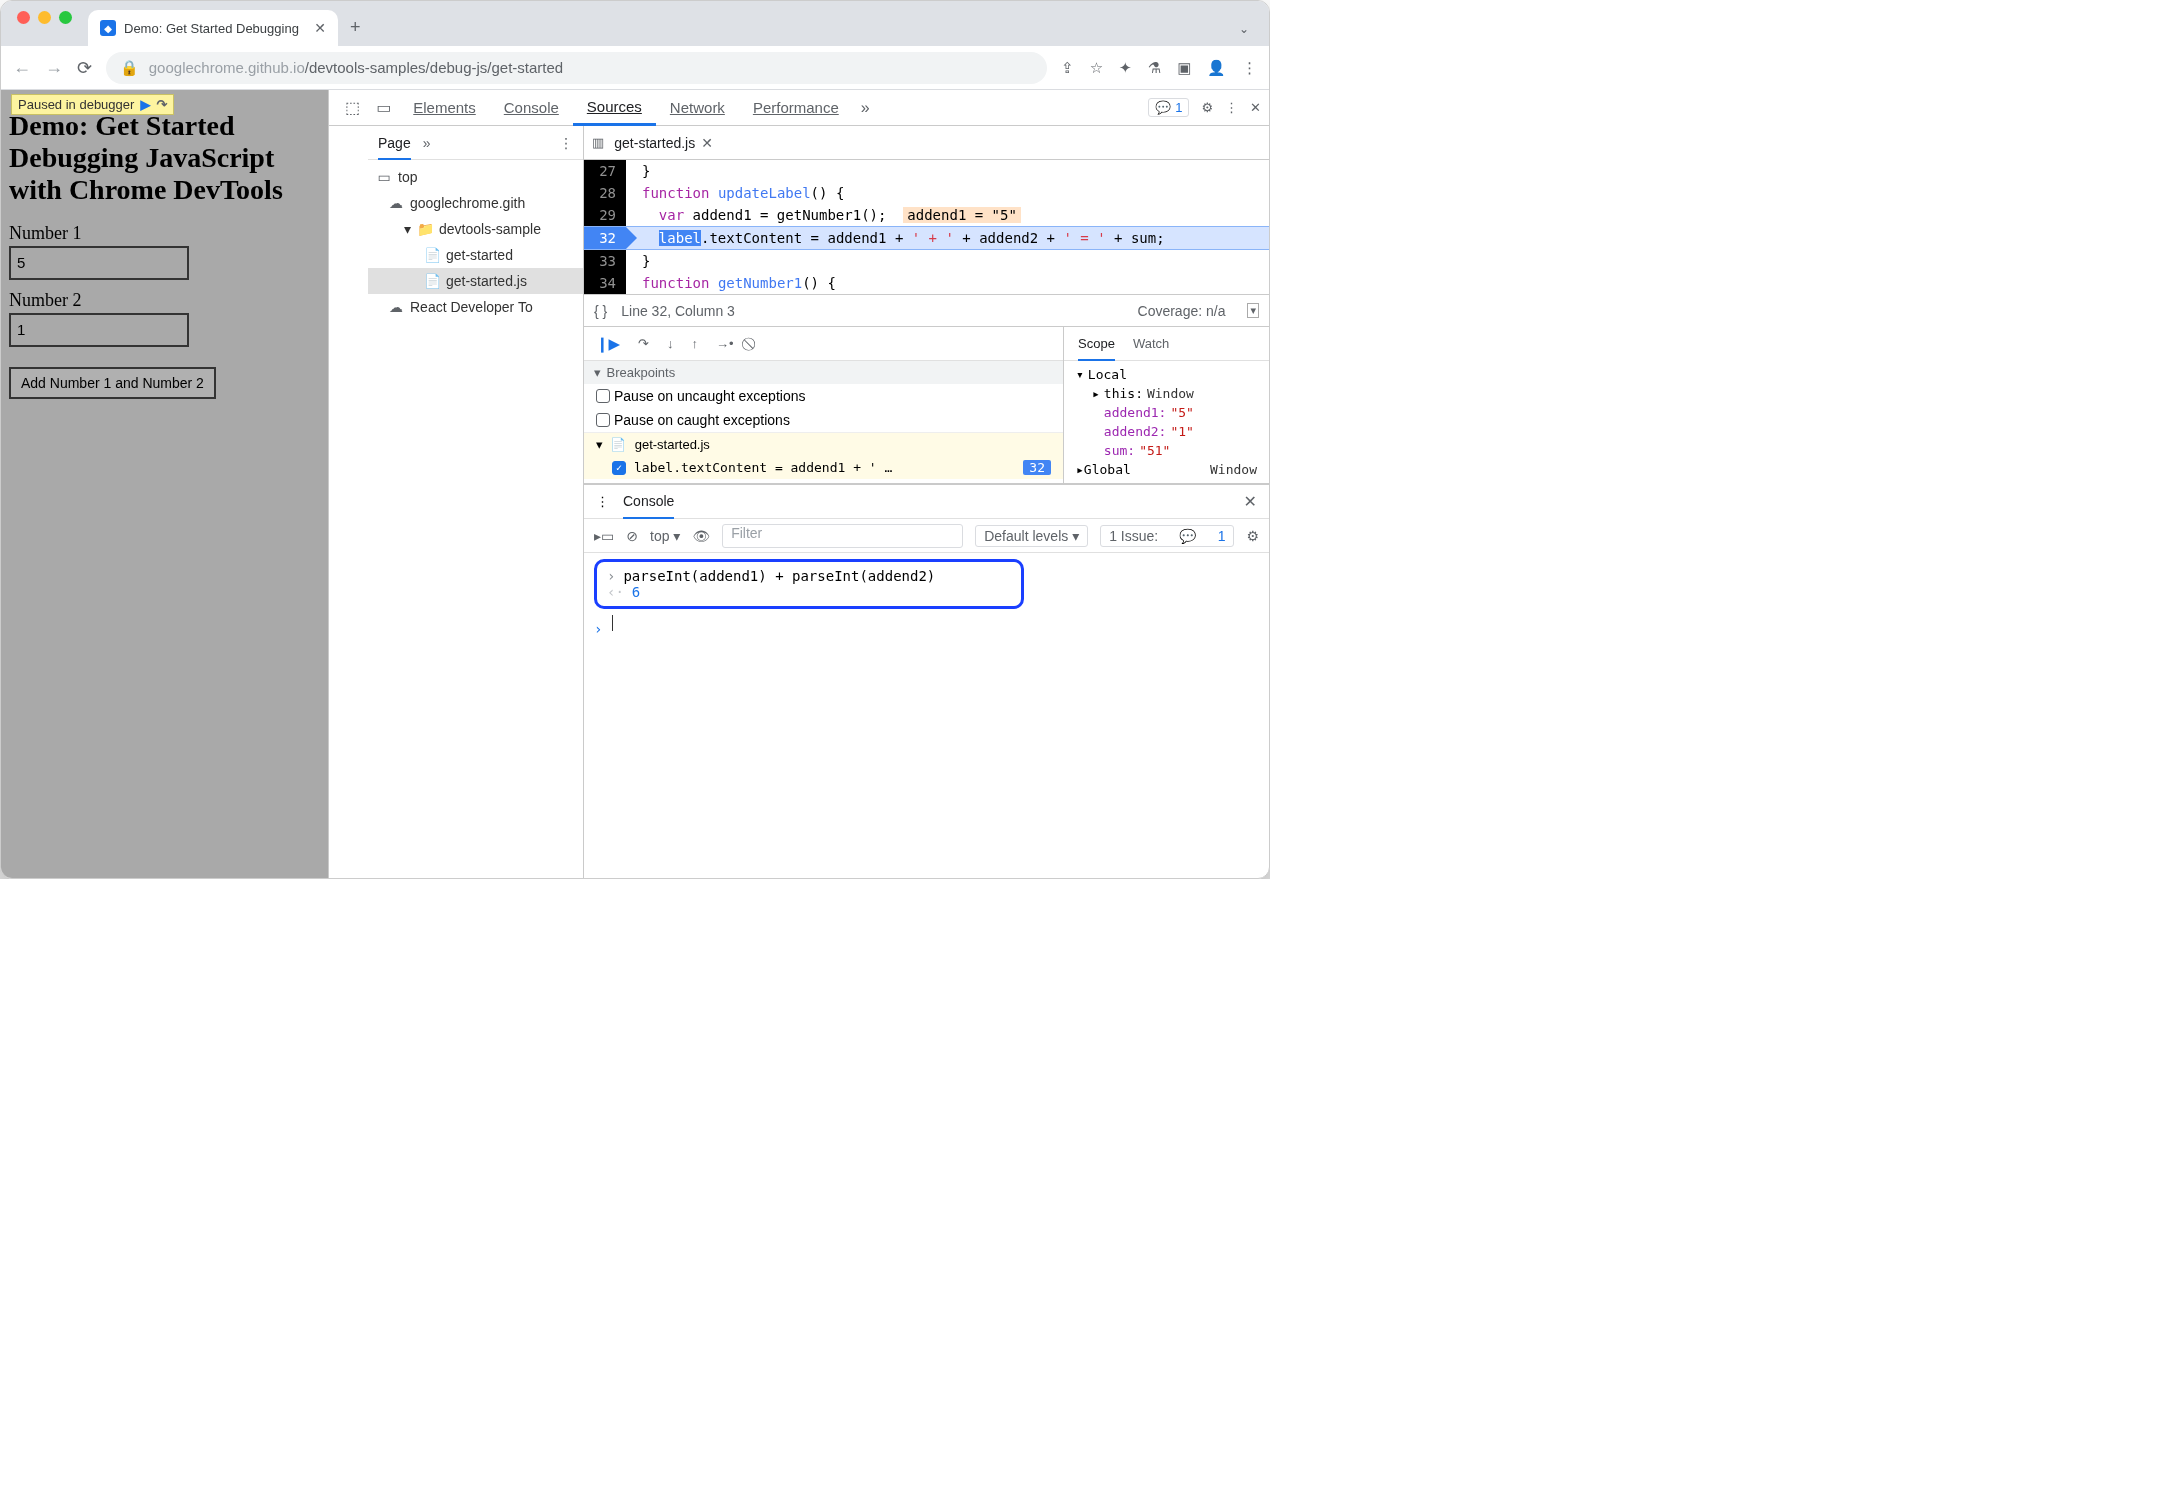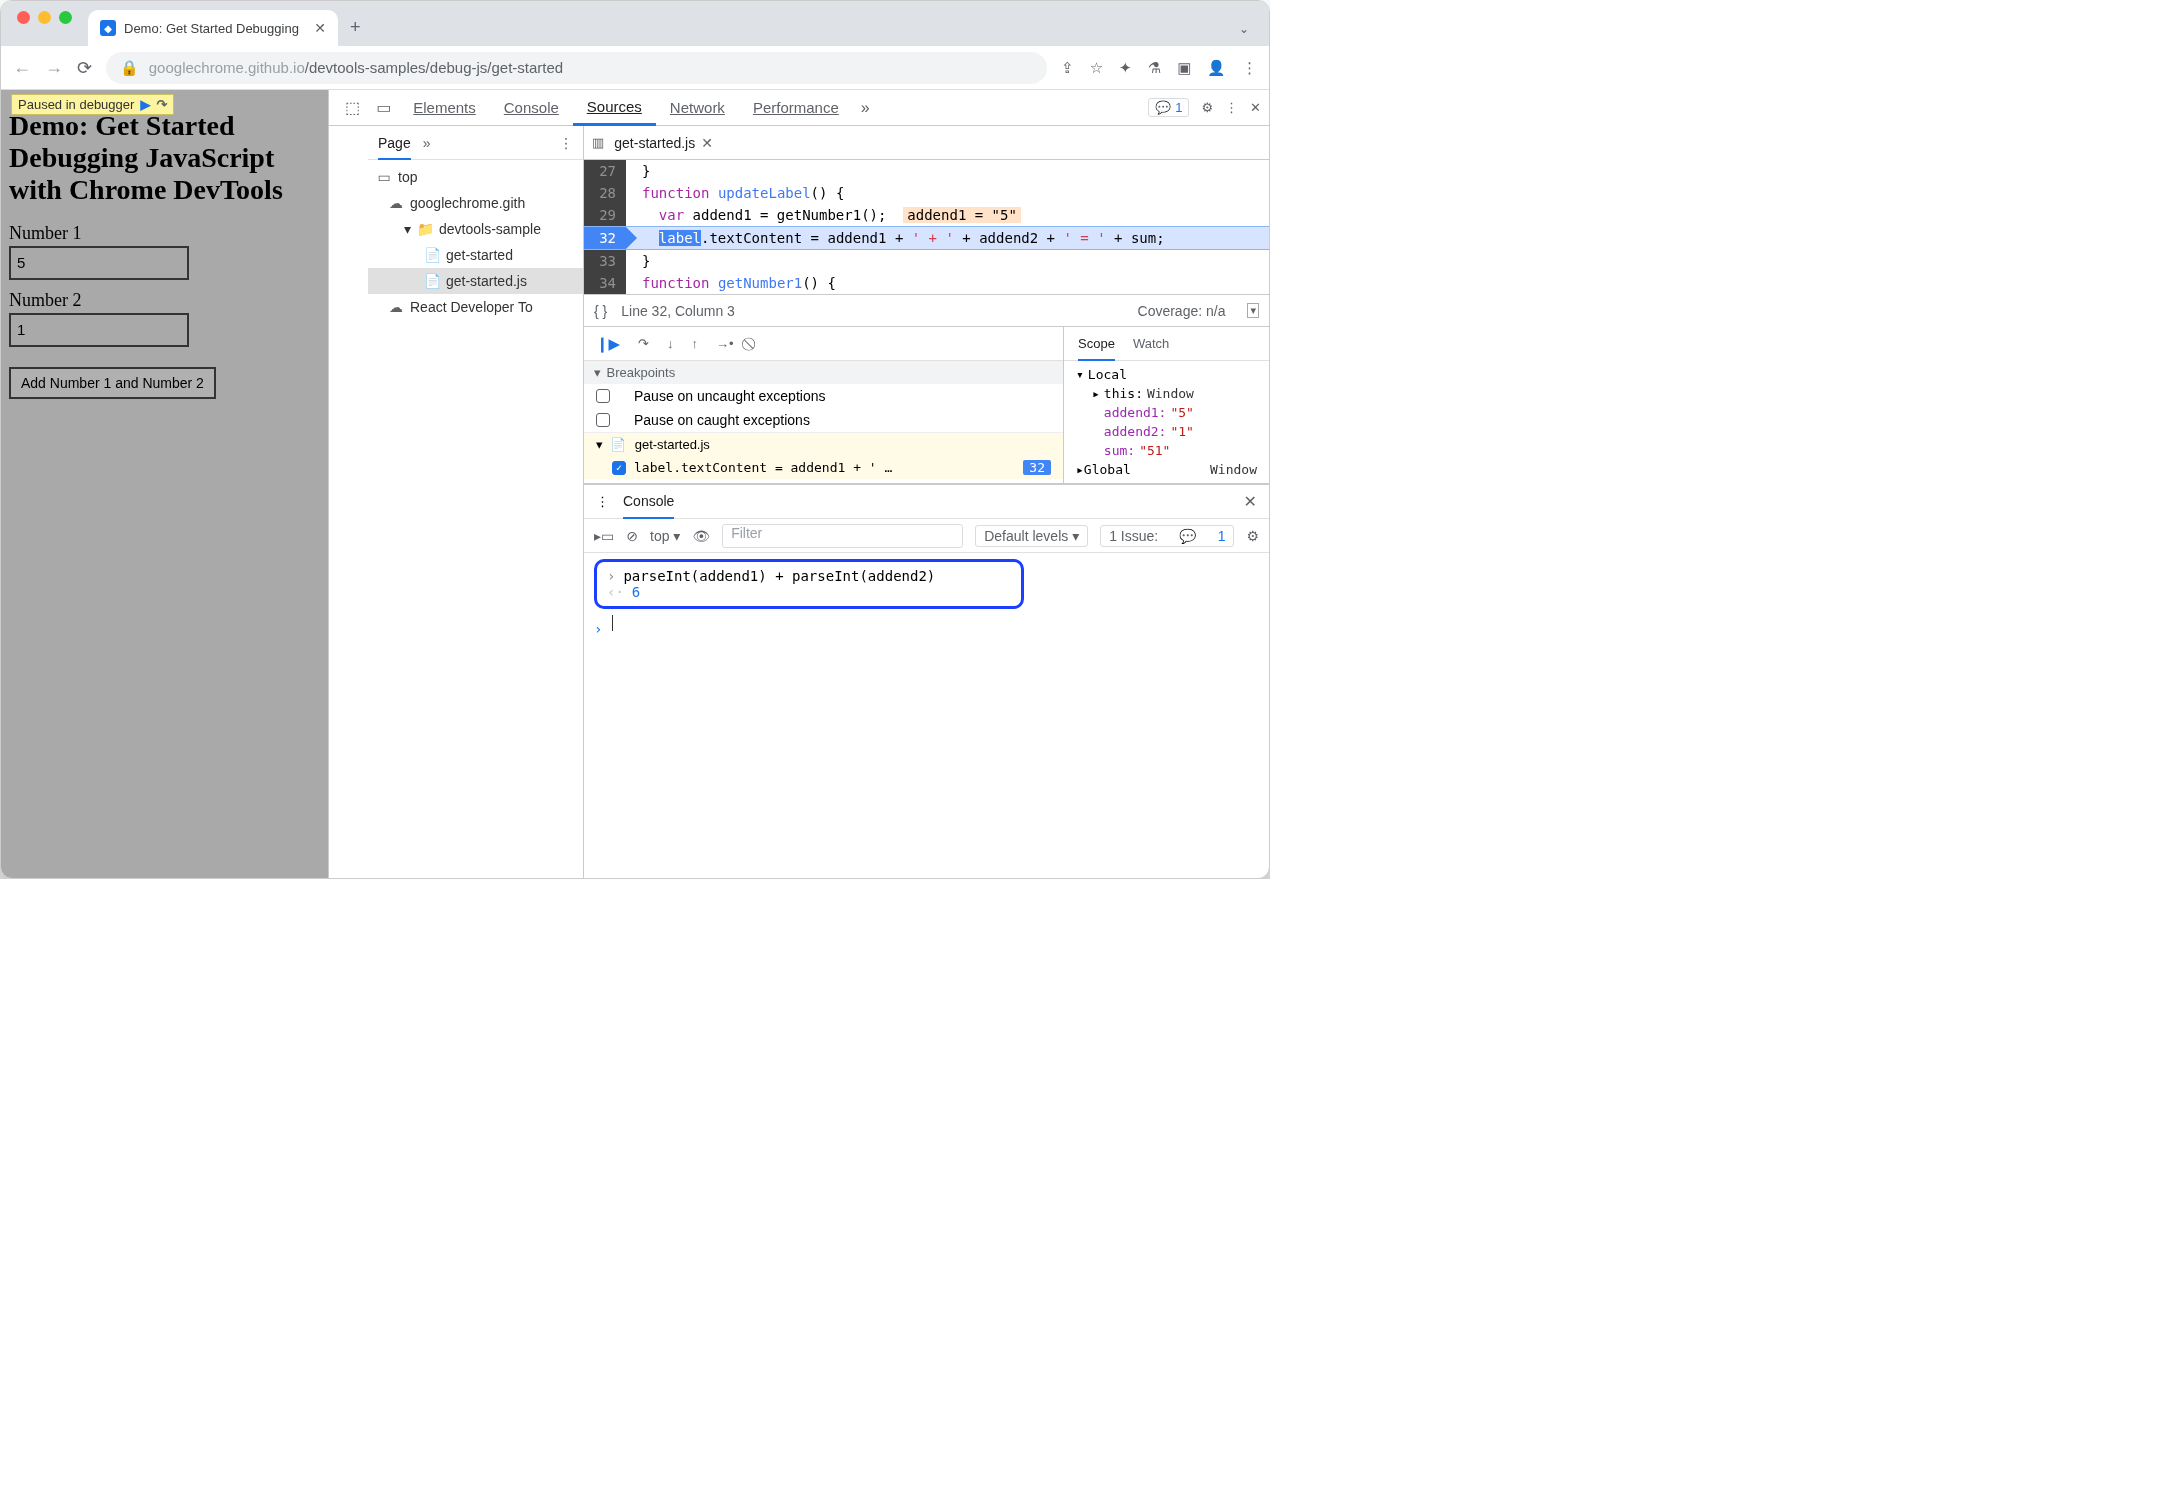--- a/index.html
+++ b/index.html
@@ -54,37 +54,37 @@
 .ficon.folder { color: #4285f4; }
 .ficon.js { color: #f29900; }
 .ficon.cloud { color: #5f6368; }
 
 .editor-col { flex: 1; display: flex; flex-direction: column; min-width: 0; }
 .file-tabs { height: 34px; display: flex; align-items: center; border-bottom: 1px solid #cacaca; padding: 0 8px; gap: 10px; color: #5f6368; }
 .file-tab { display: flex; align-items: center; gap: 6px; font-size: 14px; color: #202124; }
 .file-tab .x { color: #5f6368; }
 .code { font-family: Menlo, Consolas, monospace; font-size: 14px; line-height: 22px; overflow: hidden; }
 .code-line { display: flex; }
-.ln { width: 42px; text-align: right; padding-right: 10px; color: #919191; user-select: none; background: #404040; }
+.ln { width: 42px; text-align: right; padding-right: 10px; color: #919191; user-select: none; background: #000000; }
 .ln.bp { background: #4285f4; color: #fff; position: relative; }
 .ln.bp::after { content: ''; position: absolute; right: -11px; top: 0; width: 0; height: 0; border-top: 11px solid transparent; border-bottom: 11px solid transparent; border-left: 11px solid #4285f4; }
 .src { padding-left: 16px; white-space: pre; }
 .code-line.current { background: #d6e4ff; border-top: 1px solid #8ab4f8; border-bottom: 1px solid #8ab4f8; }
 .code-line.current .src .hl { background: #4285f4; color: #fff; }
 .hint { background: #ffe2c7; padding: 0 4px; }
 .kw { color: #a626a4; } .fn { color: #4078f2; } .str { color: #d73a49; }
 .status-line { height: 32px; border-top: 1px solid #cacaca; display: flex; align-items: center; padding: 0 10px; font-size: 14px; color: #5f6368; gap: 14px; }
 .status-line .cov { margin-left: auto; }
 
 .debug-row { display: flex; border-top: 1px solid #cacaca; }
 .debug-left { width: 480px; border-right: 1px solid #cacaca; }
 .debug-toolbar { height: 34px; display: flex; align-items: center; gap: 18px; padding: 0 12px; border-bottom: 1px solid #e0e0e0; color: #5f6368; }
 .debug-toolbar .resume { color: #1a73e8; font-size: 15px; }
 .section-header { background: #f1f3f4; padding: 4px 10px; font-size: 13px; color: #5f6368; display: flex; align-items: center; gap: 6px; }
-.bp-item { display: flex; align-items: center; gap: 24px; padding: 4px 12px; font-size: 14px; }
+.bp-item { display: flex; align-items: center; gap: 4px; padding: 4px 12px; font-size: 14px; }
 .chk { width: 14px; height: 14px; border: 1.5px solid #5f6368; border-radius: 3px; display: inline-flex; align-items: center; justify-content: center; }
 .chk.on { background: #1a73e8; border-color: #1a73e8; color: #fff; font-size: 10px; }
 .bp-file { background: #fffbe6; padding: 4px 12px; display: flex; align-items: center; gap: 8px; border-top: 1px solid #eee; }
 .bp-file .ic { color: #f29900; }
 .bp-code { background: #fffbe6; padding: 4px 12px 4px 28px; display: flex; align-items: center; gap: 8px; font-family: Menlo, monospace; font-size: 13px; }
 .bp-code .lnb { margin-left: auto; background: #4285f4; color: #fff; padding: 0 6px; border-radius: 2px; }
 
 .scope-col { flex: 1; }
 .scope-tabs { height: 34px; display: flex; align-items: center; gap: 18px; padding: 0 14px; border-bottom: 1px solid #e0e0e0; color: #5f6368; }
 .scope-tabs .active { color: #202124; border-bottom: 2px solid #1a73e8; padding-bottom: 8px; margin-bottom: -9px; }

